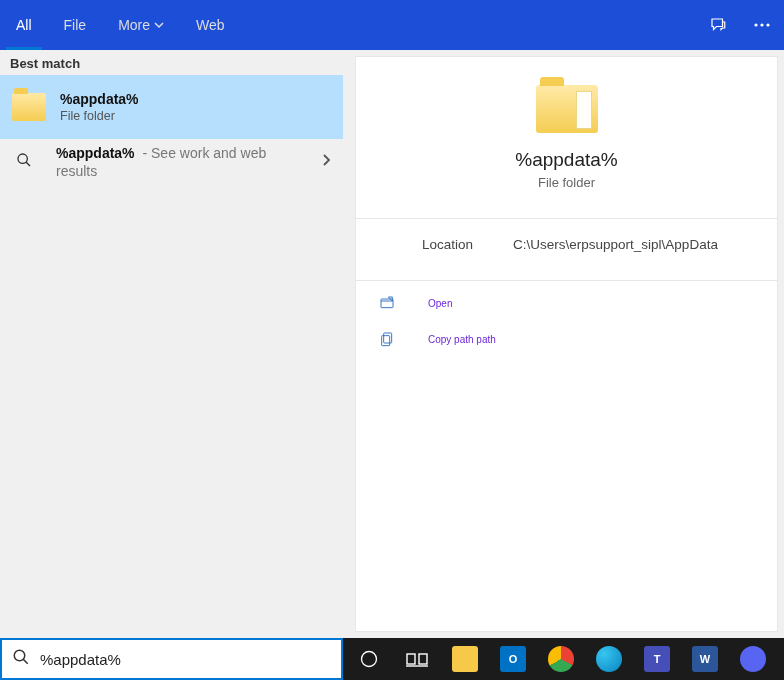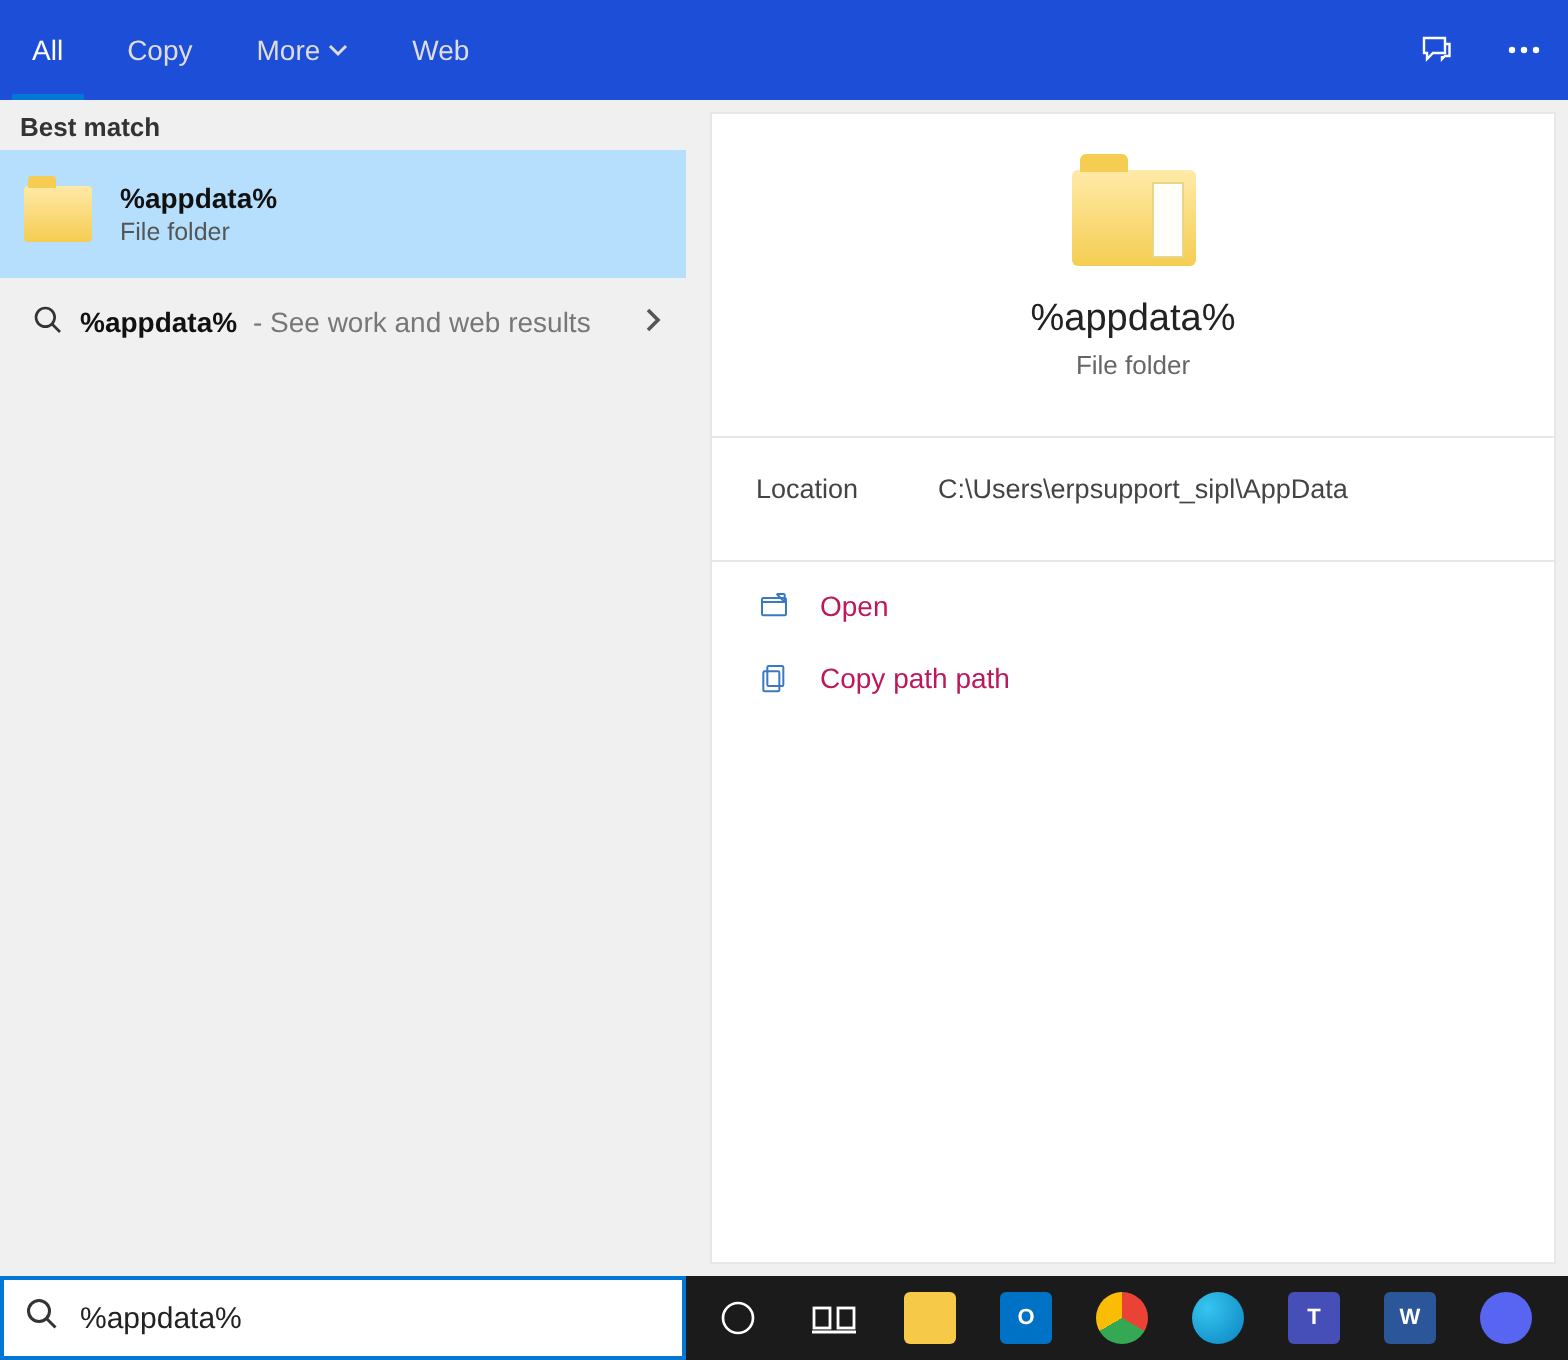--- a/index.html
+++ b/index.html
@@ -18,59 +18,59 @@
 
   
   .left { width: 343px; background: #f0f0f0; display: flex; flex-direction: column; }
   .section-header { font-size: 13px; font-weight: 600; color: #333; padding: 6px 10px 4px; }
   .result-item { height: 64px; padding: 8px 12px; display: flex; align-items: center; gap: 14px; cursor: pointer; }
   .result-item.sel { background: #b6dffd; }
   .folder-sm { width: 34px; height: 28px; background: linear-gradient(#ffe9a6,#f5cd52); border-radius: 2px; position: relative; }
   .folder-sm::before { content: ""; position: absolute; top: -5px; left: 2px; width: 14px; height: 6px; background: #f5cd52; border-radius: 2px 2px 0 0; }
   .ri-title { font-size: 14px; font-weight: 600; color: #111; }
   .ri-sub { font-size: 12.5px; color: #555; margin-top: 2px; }
-  .webrow { height: 46px; padding: 0 12px 0 16px; display: flex; align-items: center; gap: 8px; cursor: pointer; }
+  .webrow { height: 46px; padding: 0 12px 0 16px; display: flex; align-items: center; gap: 24px; cursor: pointer; }
   .webrow .qtxt { font-size: 14px; color: #111; font-weight: 600; }
   .webrow .hint { font-size: 14px; color: #777; margin-left: 4px; font-weight: 400; }
   .webrow .arrow { margin-left: auto; color: #555; }
 
   
   .right { flex: 1; background: #fff; margin: 6px 6px 6px 12px; border: 1px solid #e7e7e7; display: flex; flex-direction: column; }
   .right .hero { display: flex; flex-direction: column; align-items: center; padding: 28px 0 18px; }
   .folder-lg { width: 62px; height: 48px; background: linear-gradient(#ffeaa8,#f5cd52); border-radius: 3px; position: relative; margin-bottom: 16px; }
   .folder-lg::before { content:""; position:absolute; top:-8px; left:4px; width:24px; height:9px; background:#f5cd52; border-radius:3px 3px 0 0; }
   .folder-lg::after { content:""; position:absolute; right:6px; top:6px; width:14px; height:36px; background:#fffef8; border:1px solid #e6d78a; }
   .hero-title { font-size: 19px; color: #222; }
   .hero-sub { font-size: 13px; color: #666; margin-top: 4px; }
   .divider { height: 1px; background: #e6e6e6; margin: 10px 0 0; }
-  .locrow { display: flex; padding: 18px 22px; font-size: 13.5px; color: #444; gap: 40px; }
+  .locrow { display: flex; padding: 18px 22px; font-size: 13.5px; color: #444; gap: 40px; margin-left: 44px; }
   .locrow a { color: #444; cursor: pointer; }
   .actions { padding: 4px 10px; }
-  .action { display: flex; align-items: center; gap: 14px; padding: 10px 12px; font-size: 14px; color: #be185d; cursor: pointer; border-radius: 2px; }
+  .action { display: flex; align-items: center; gap: 32px; padding: 10px 12px; font-size: 10px; color: #6d28d9; cursor: pointer; border-radius: 2px; }
   .action svg { width: 16px; height: 16px; stroke: #3b78c4; fill: none; stroke-width: 1.5; }
   .aicon { width: 18px; display:flex; justify-content:center; }
 
   
   .searchbar { position: absolute; left: 0; bottom: 0; width: 343px; height: 42px; background: #fff; border: 2px solid #0078d4; display: flex; align-items: center; padding: 0 10px; gap: 10px; }
   .searchbar input { border: none; outline: none; font-size: 15px; flex: 1; color: #222; }
 
   
   .taskbar { position: absolute; right: 0; bottom: 0; left: 343px; height: 42px; background: #1b1b1b; display: flex; align-items: center; padding: 0 8px; gap: 12px; }
   .tb-btn { width: 36px; height: 34px; display: flex; align-items: center; justify-content: center; cursor: pointer; }
   .appicon { width: 26px; height: 26px; border-radius: 3px; display:flex; align-items:center; justify-content:center; font-size:11px; font-weight:700; color:#fff; }
 </style>
 </head>
 <body>
 
 <div class="tabbar">
   <div class="tab active">
       <span>All</span>
     </div>
   <div class="tab">
-      <span>Copy</span>
+      <span>File</span>
     </div>
   <div class="tab">
     <span>More</span>
     <span class="chev">
       <svg width="10" height="10" viewBox="0 0 10 10">
           <path d="M1 3 L5 7 L9 3" stroke="#ddd" fill="none" stroke-width="1.5"></path>
         </svg>
     </span>
   </div>
   <div class="tab">

